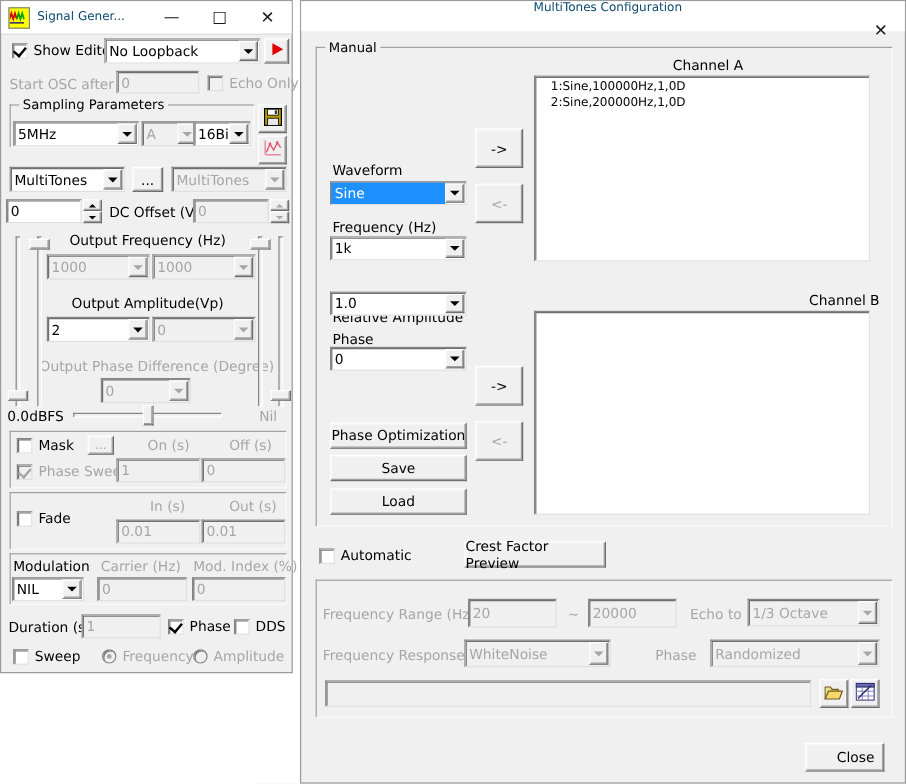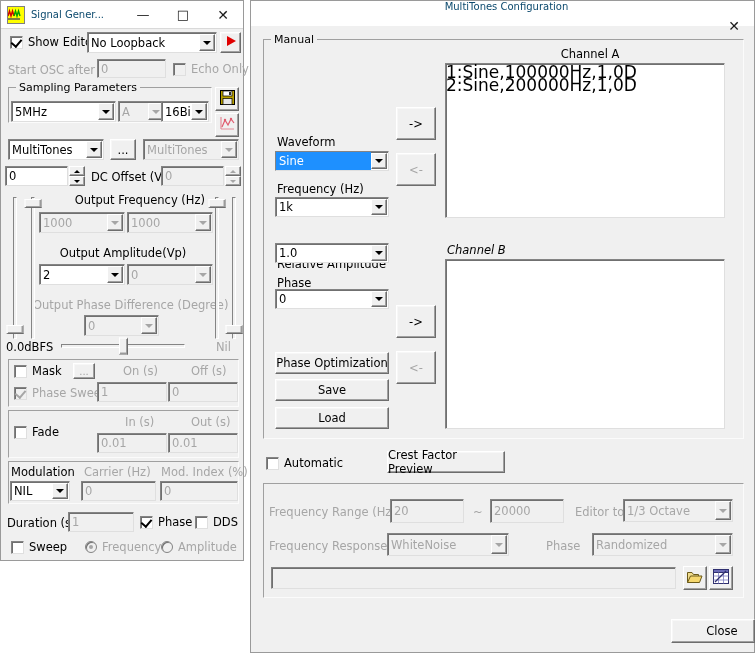--- a/index.html
+++ b/index.html
@@ -172,22 +172,22 @@
     box-shadow:inset -1px -1px 0 #a0a0a0;
   }
 
   
   .listbox{
     position:absolute;box-sizing:border-box;
     background:#ffffff;
     border:1px solid #848484;
     border-right-color:#dfdfdf;border-bottom-color:#dfdfdf;
     box-shadow:inset 1px 1px 0 #707070;
-    padding:2px 0;
-    font-size:17px;line-height:13px;color:#000;
+    padding:2px 13px;
+    font-size:10px;line-height:13px;color:#000;
     overflow:hidden;
   }
   .listbox .li{white-space:nowrap;}
 
   .iconbtn{
     position:absolute;box-sizing:border-box;
     background:#f0f0f0;
     border-top:1px solid #ffffff;border-left:1px solid #ffffff;
     border-right:1px solid #6d6d6d;border-bottom:1px solid #6d6d6d;
     box-shadow:inset -1px -1px 0 #a0a0a0;
@@ -320,21 +320,21 @@
   </div>
   <div class="spin" style="left:224px;top:165px;height:20px;">
     <div>
         <i class="triu dis"></i>
       </div>
     <div>
         <i class="trid dis"></i>
       </div>
   </div>
 
-  <div class="lbl" style="left:64px;top:192px;width:140px;text-align:right;">Output Frequency (Hz)</div>
+  <div class="lbl" style="left:52px;top:192px;width:140px;text-align:center;">Output Frequency (Hz)</div>
   <div class="combo dis" style="left:38px;top:211px;width:86px;height:21px;">
     <span class="ctext">1000</span>
     <span class="carrow">
         <i class="tri dis"></i>
       </span>
   </div>
   <div class="combo dis" style="left:126px;top:211px;width:86px;height:21px;">
     <span class="ctext">1000</span>
     <span class="carrow">
         <i class="tri dis"></i>
@@ -540,42 +540,42 @@
   <div class="btn disabled" style="left:145px;top:350px;width:40px;height:33px;">
     <span>&lt;-</span>
   </div>
 
   <div class="lbl" style="left:196px;top:46px;width:286px;text-align:center;">Channel A</div>
   <div class="listbox" style="left:194px;top:62px;width:280px;height:155px;">
     <div class="li">1:Sine,100000Hz,1,0D</div>
     <div class="li">2:Sine,200000Hz,1,0D</div>
   </div>
 
-  <div class="lbl" style="left:196px;top:242px;width:286px;text-align:left;font-style:italic;">Channel B</div>
+  <div class="lbl" style="left:196px;top:242px;width:286px;text-align:right;">Channel B</div>
   <div class="listbox" style="left:194px;top:258px;width:280px;height:170px;"></div>
 
   <div class="chk" style="left:15px;top:455px;text-align:right;">
     <span class="box"></span>
     <span>Automatic</span>
   </div>
   <div class="btn" style="left:136px;top:450px;width:118px;height:22px;">
     <span>Crest Factor Preview</span>
   </div>
 
   <div class="group dis" style="left:12px;top:482px;width:481px;height:115px;"></div>
 
   <div class="lbl dis" style="left:18px;top:504px;">Frequency Range (Hz)</div>
   <div class="field dis" style="left:139px;top:498px;width:74px;height:24px;">
     <span>20</span>
   </div>
   <div class="lbl dis" style="left:222px;top:504px;">~</div>
   <div class="field dis" style="left:239px;top:498px;width:74px;height:24px;">
     <span>20000</span>
   </div>
-  <div class="lbl dis" style="left:324px;top:504px;">Editor to</div>
+  <div class="lbl dis" style="left:324px;top:504px;">Echo to</div>
   <div class="combo dis" style="left:372px;top:498px;width:110px;height:23px;">
     <span class="ctext">1/3 Octave</span>
     <span class="carrow">
         <i class="tri dis"></i>
       </span>
   </div>
 
   <div class="lbl dis" style="left:18px;top:538px;">Frequency Response</div>
   <div class="combo dis" style="left:136px;top:532px;width:122px;height:23px;">
     <span class="ctext">WhiteNoise</span>
@@ -606,16 +606,16 @@
     <span>
       <svg width="16" height="15" viewBox="0 0 16 15">
         <rect x="0.5" y="0.5" width="15" height="14" fill="#ffffff" stroke="#303070"></rect>
         <rect x="0.5" y="0.5" width="15" height="3" fill="#6a6ab5" stroke="#303070"></rect>
         <path d="M0.5 7 H15.5 M0.5 11 H15.5 M5.5 3.5 V14.5 M10.5 3.5 V14.5" stroke="#7c7cc0" stroke-width="0.8"></path>
         <path d="M2 13 L13 2" stroke="#303070" stroke-width="1.2"></path>
       </svg>
     </span>
   </div>
 
-  <div class="btn" style="left:420px;top:618px;width:84px;height:24px;padding-left:18px;">
+  <div class="btn" style="left:420px;top:618px;width:66px;height:24px;padding-left:18px;">
     <span>Close</span>
   </div>
 </div>
 
 </body></html>

